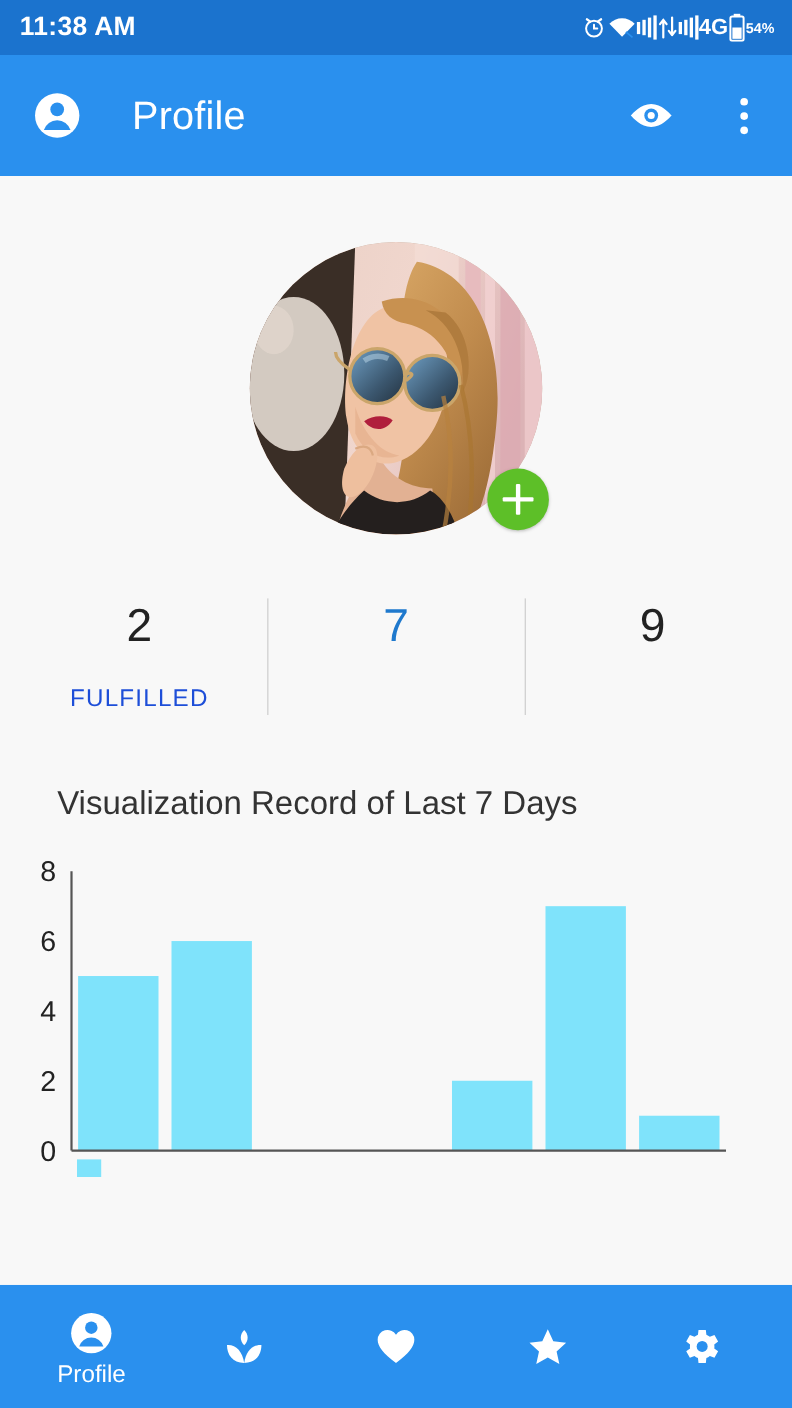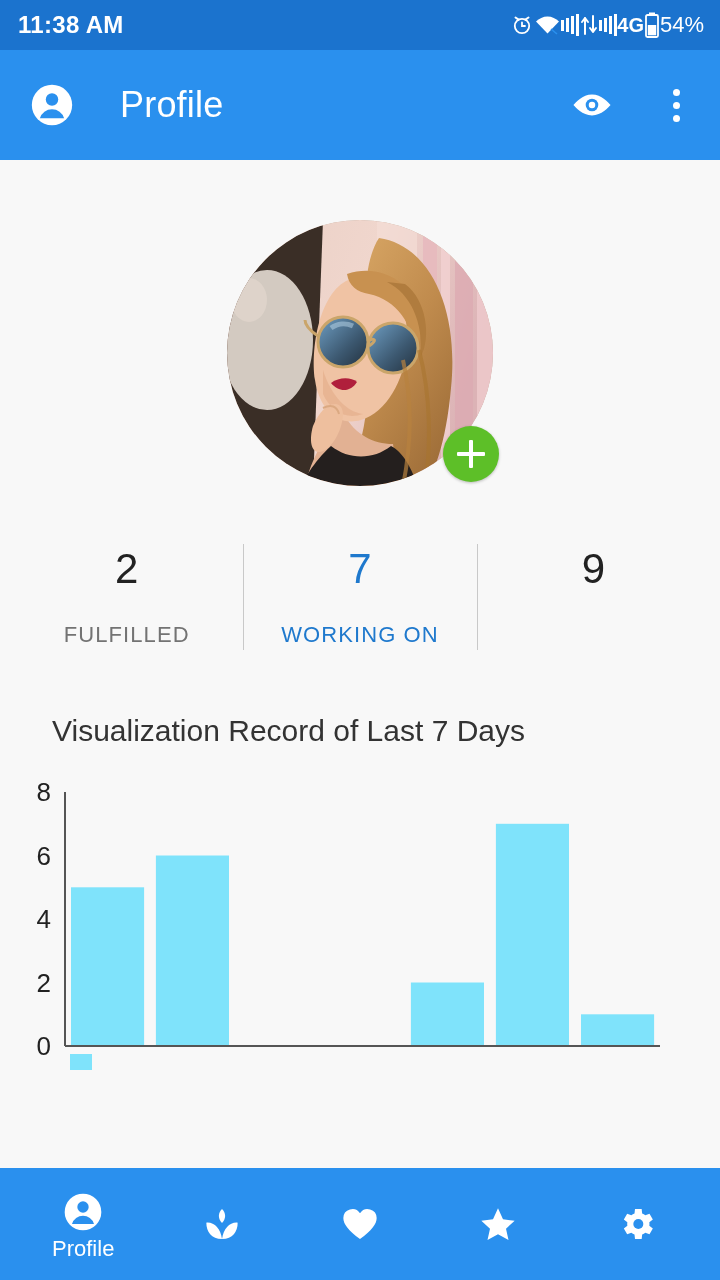--- a/index.html
+++ b/index.html
@@ -30,21 +30,21 @@
     display:flex; align-items:center; 
   }
   .status-icons .ic { display:flex; align-items:center; }
   .sig-bars { display:flex; align-items:flex-end; gap:2px; height:22px; }
   .sig-bars i { display:block; width:3px; background:#ffffff; }
   .sig-bars i:nth-child(1){height:11px}
   .sig-bars i:nth-child(2){height:14px}
   .sig-bars i:nth-child(3){height:18px}
   .sig-bars i:nth-child(4){height:22px}
   .net-label { font-size:20px; font-weight:bold; }
-  .battery-pct { font-size:22px; font-weight:normal; }
+  .battery-pct { font-size:13px; font-weight:bold; }
 
   
   .app-bar {
     height:110px; flex:0 0 110px;
     background:#2a90ee;
     display:flex; align-items:center;
     padding:0 24px 0 30px;
     color:#ffffff;
   }
   .app-bar .avatar-icon { width:44px; height:44px; flex:0 0 44px; }
@@ -109,21 +109,21 @@
   .stat + .stat::before {
     content:"";
     position:absolute; left:0; top:2px; bottom:2px;
     width:1px; background:#c9c9c9;
   }
   .stat-value { font-size:42px; color:#222222; font-weight:400; line-height:1.1; }
   .stat-label {
     margin-top:30px;
     font-size:22px;
     letter-spacing:1.1px;
-    color:#737373;
+    color:#1d4ed8;
   }
   .stat.accent .stat-value, .stat.accent .stat-label { color:#1f79cd; }
 
   
   .chart-title {
     margin:62px 0 0 52px;
     font-size:30px;
     color:#333333;
     font-weight:400;
   }
@@ -314,21 +314,20 @@
       </div>
     </div>
 
     <div class="stats">
       <div class="stat">
         <div class="stat-value">2</div>
         <div class="stat-label">FULFILLED</div>
       </div>
       <div class="stat accent">
         <div class="stat-value">7</div>
-        <div class="stat-label">WORKING ON</div>
       </div>
       <div class="stat">
         <div class="stat-value">9</div>
       </div>
     </div>
 
     <div class="chart-title">Visualization Record of Last 7 Days</div>
     <div class="chart-area">
       <svg class="chart-svg" id="bar-chart" width="720" height="300" viewBox="0 0 720 300">
           <text x="51" y="285" text-anchor="end" font-size="26" font-family="&quot;Liberation Sans&quot;, sans-serif" fill="#222222">0</text>

